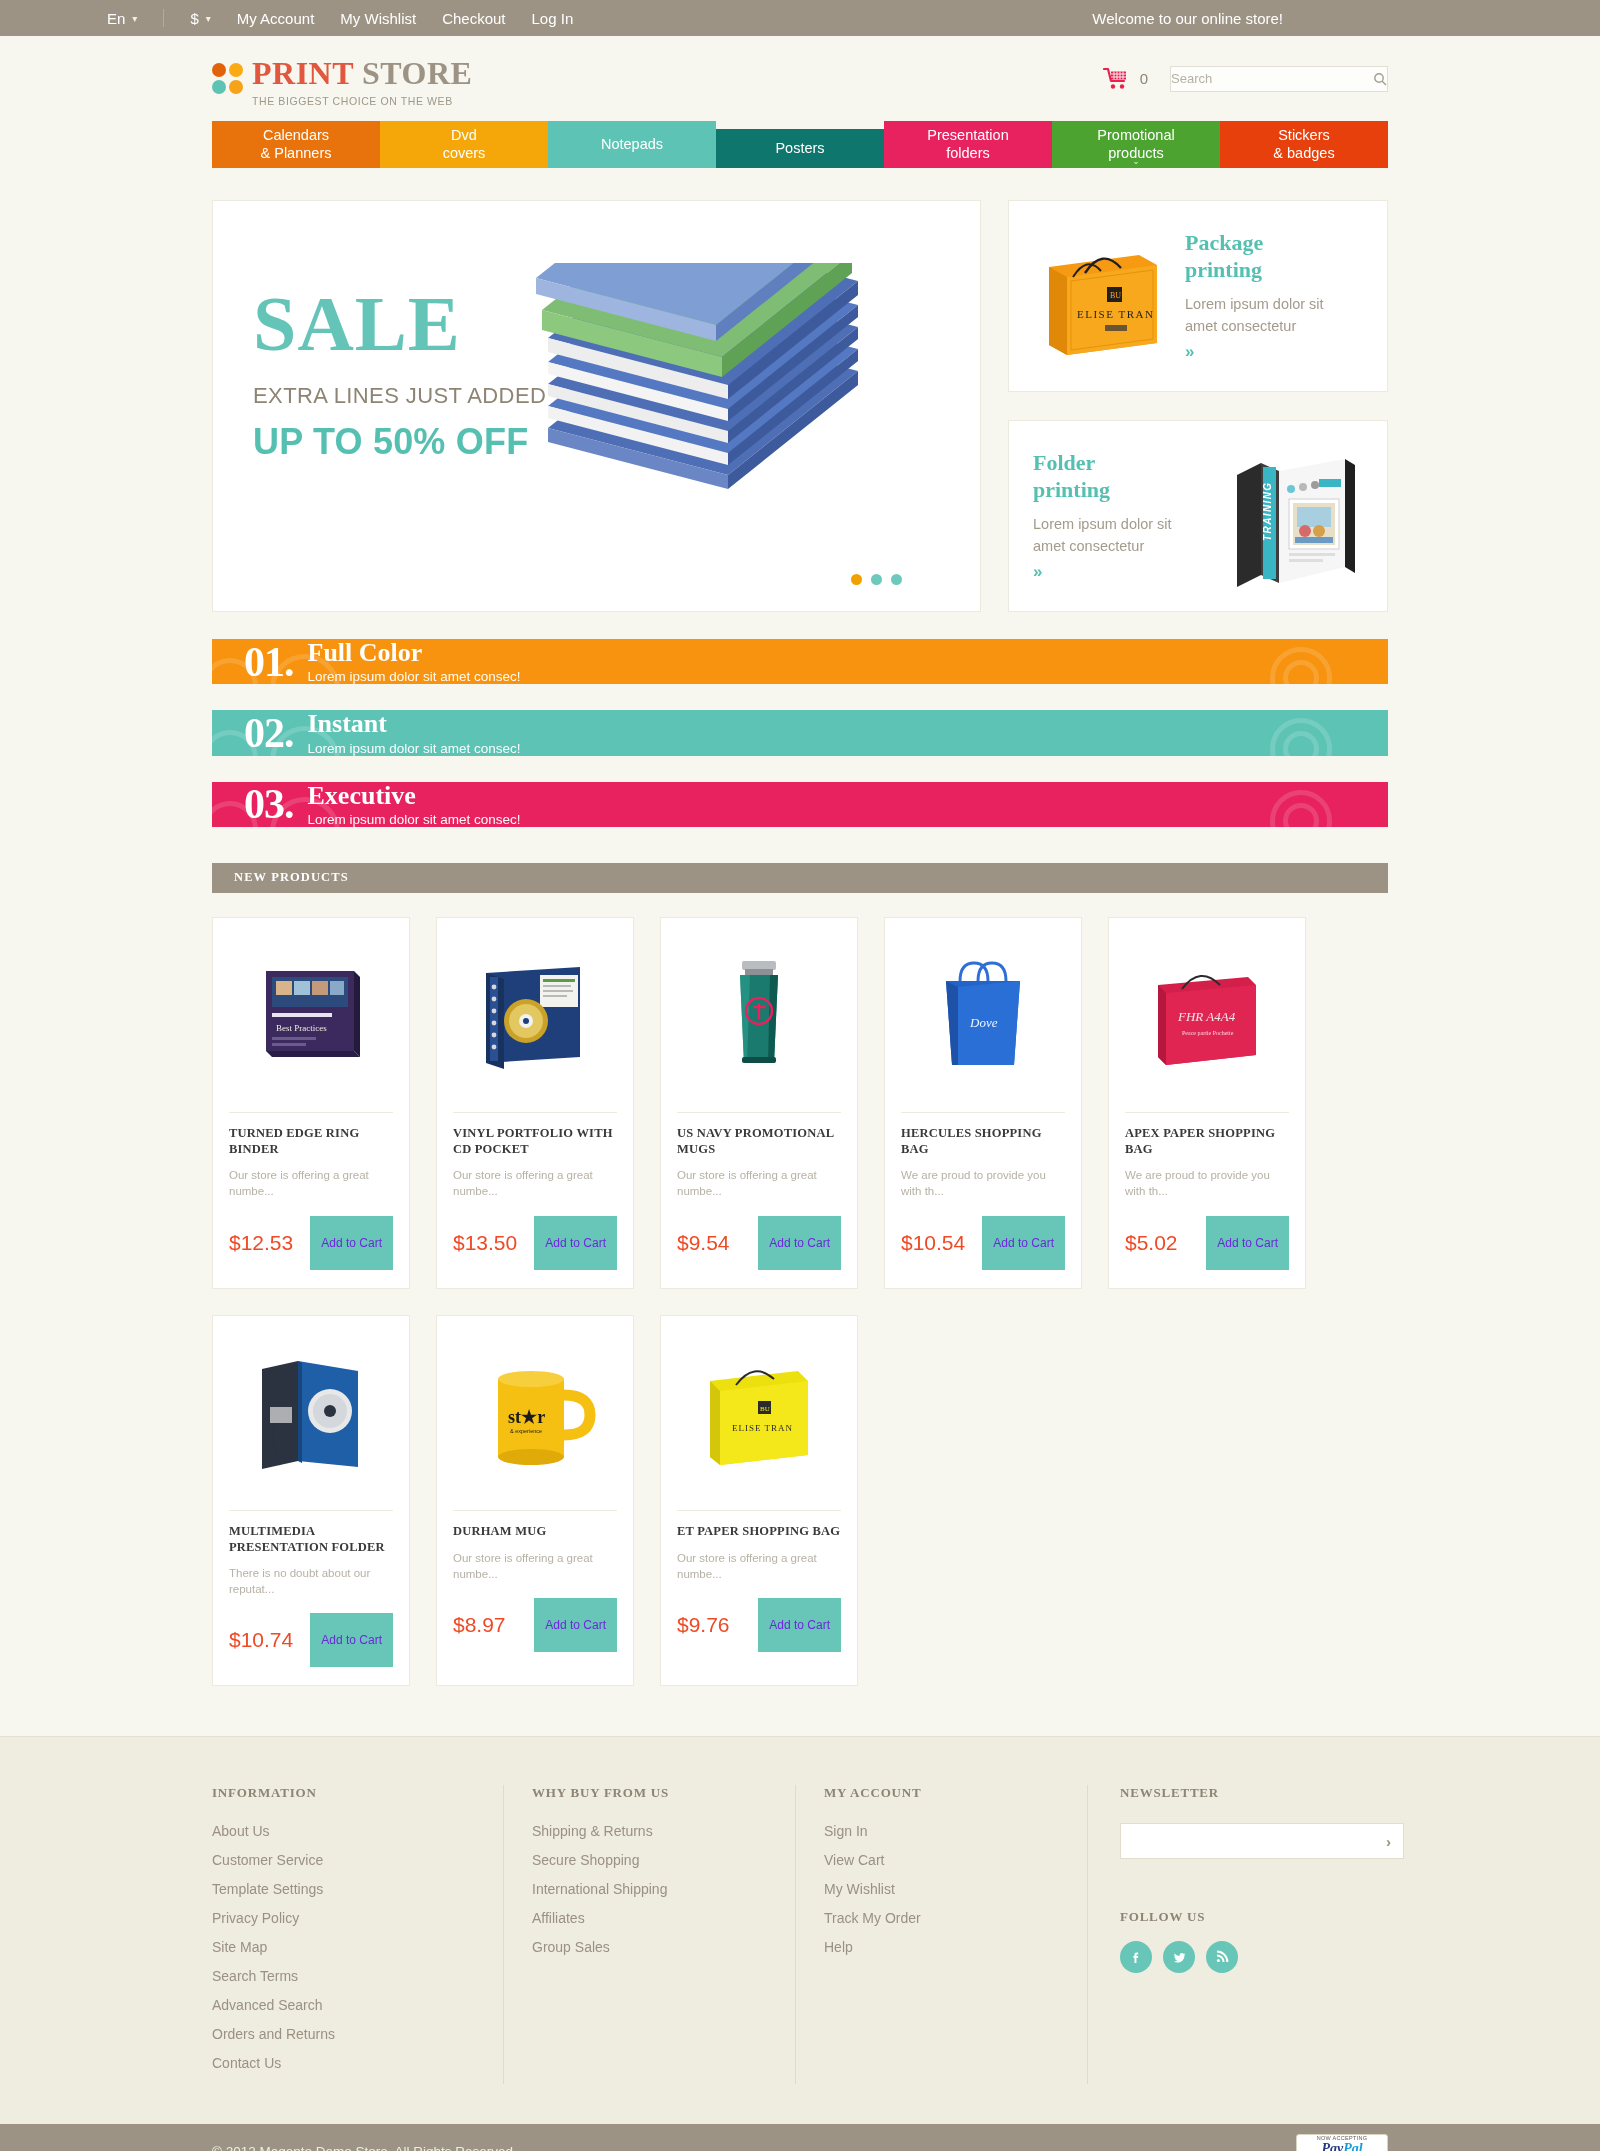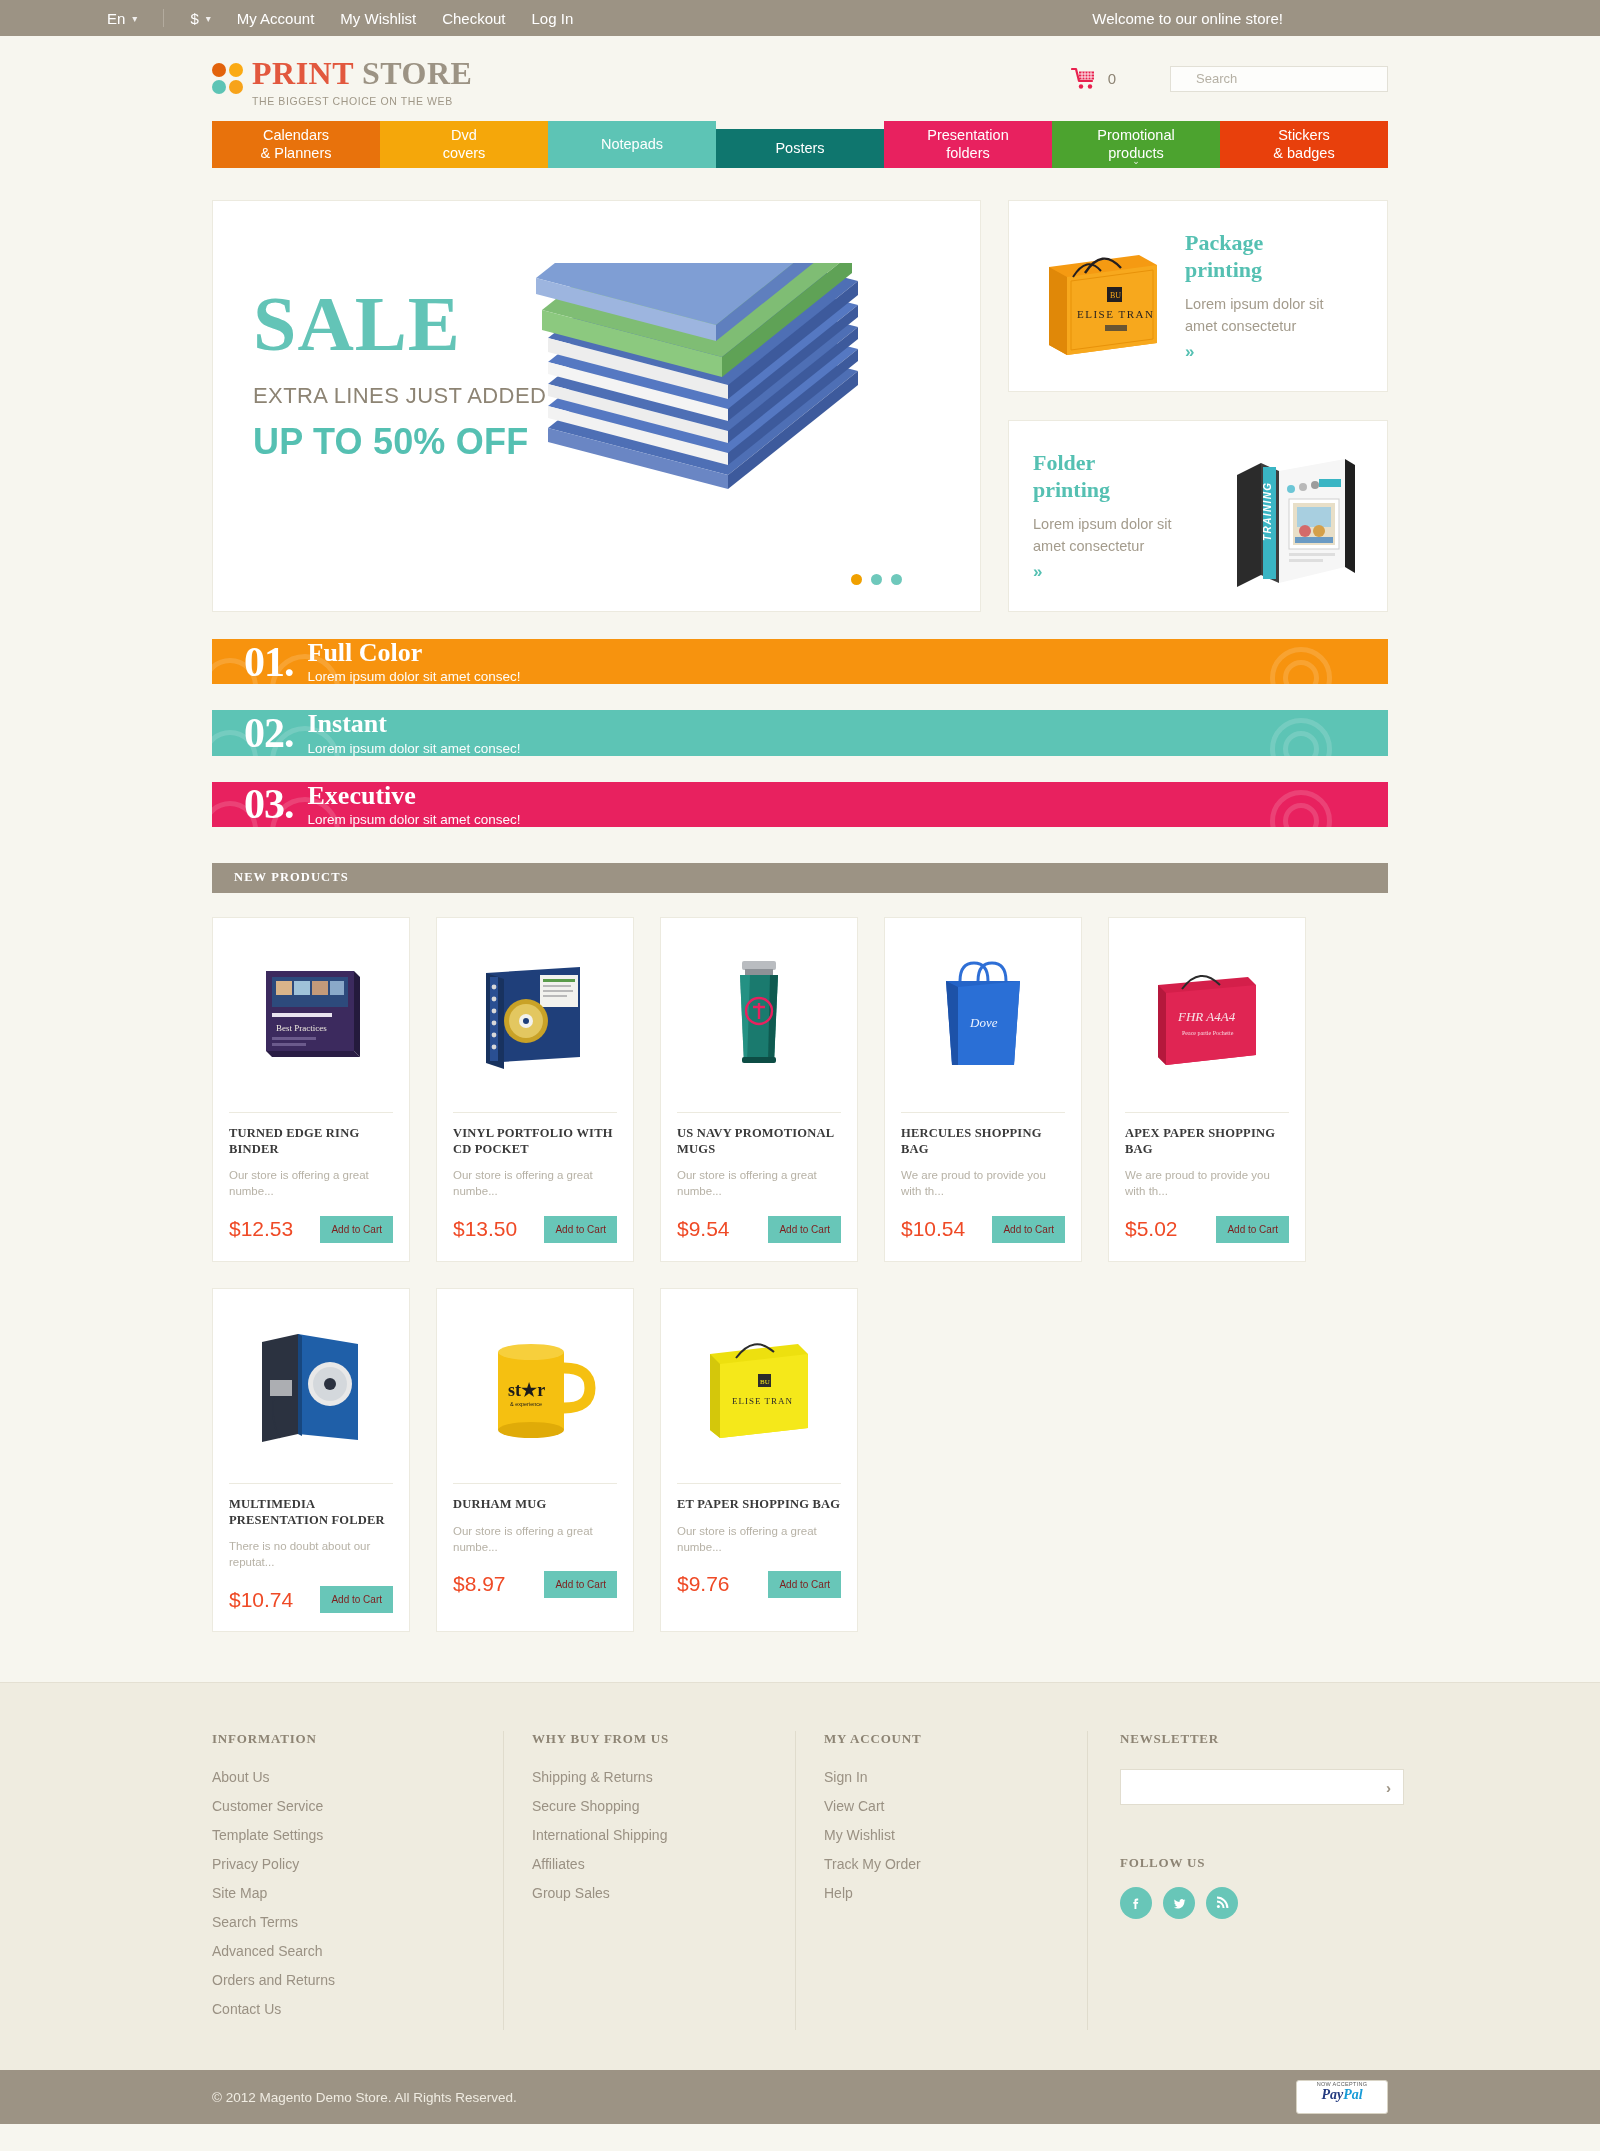--- a/index.html
+++ b/index.html
@@ -59,21 +59,21 @@
     font-family: "Liberation Sans", sans-serif;
   }
   .header-right {
     margin-left: auto; display: flex; align-items: center; gap: 22px;
   }
   .cart-block { display: flex; align-items: center; gap: 9px; }
   .cart-count { font-size: 15px; color: #8d8474; }
   .search-box {
     width: 218px; height: 26px; background: #fdfdfb;
     border: 1px solid #e2e0d6;
-    display: flex; align-items: center; padding: 0 25px; margin-left: 32px;
+    display: flex; align-items: center; padding: 0 0;
   }
   .search-box input {
     border: 0; outline: 0; background: transparent; flex: 1;
     font-size: 13px; color: #b5b0a4; font-family: "Liberation Sans", sans-serif;
   }
   .search-box input::placeholder { color: #b5b0a4; }
 
   
   .nav {
     width: 1176px; margin: 0 auto; display: flex; height: 47px;
@@ -176,22 +176,22 @@
     font-size: 12.5px; color: #3a3a3a; letter-spacing: .2px; line-height: 1.3;
     min-height: 17px;
   }
   .card-desc { font-size: 11.5px; color: #b7b2a6; margin-top: 10px; line-height: 1.4; }
   .card-foot {
     display: flex; align-items: center; justify-content: space-between;
     margin-top: 16px;
   }
   .price { font-size: 21px; color: #ef4a26; }
   .atc {
-    background: #68c6b8; color: #7f1d1d; border: 0; font-size: 10px;
-    padding: 8px 11px; cursor: pointer; font-family: "Liberation Sans", sans-serif;
+    background: #68c6b8; color: #6d28d9; border: 0; font-size: 12px;
+    padding: 20px 11px; cursor: pointer; font-family: "Liberation Sans", sans-serif;
   }
 
   
   .footer {
     margin-top: 50px; background: #efece0; border-top: 1px solid #e4e0d2;
     padding: 48px 0 40px;
   }
   .footer-inner { width: 1176px; margin: 0 auto; display: flex; }
   .fcol { padding-right: 26px; }
   .fcol.c1 { width: 292px; border-right: 1px solid #e0dccd; }

